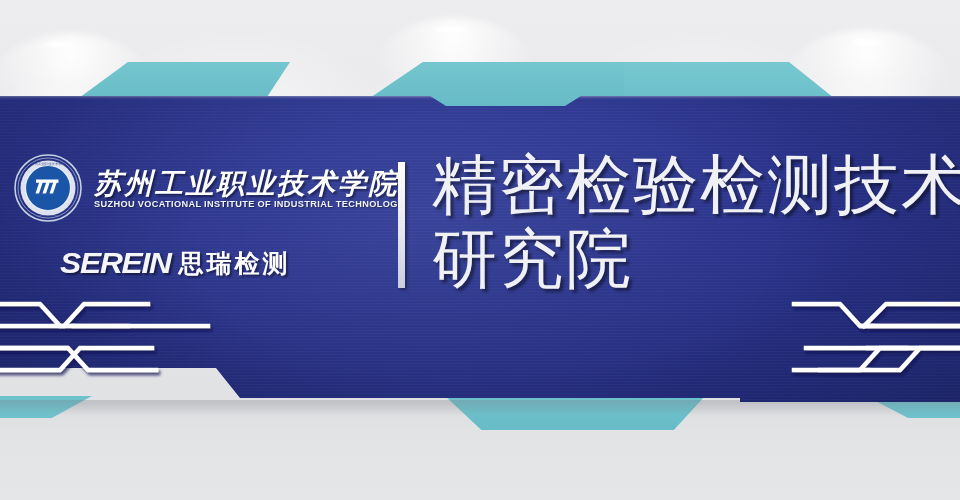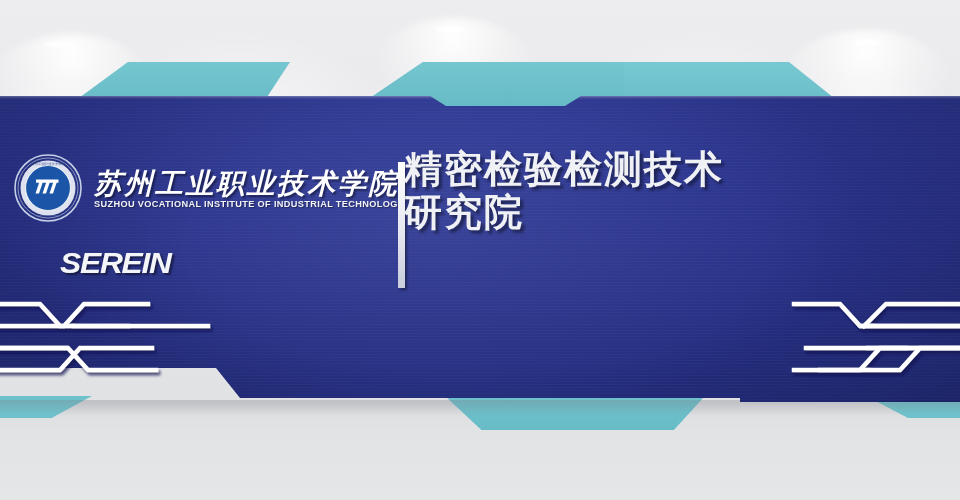--- a/index.html
+++ b/index.html
@@ -156,23 +156,23 @@
     text-shadow:2px 2px 2px rgba(0,0,0,.42);
   }
 
   .divider{
     position:absolute;left:398px;top:66px;width:7px;height:126px;
     background:linear-gradient(180deg,#ffffff 0%,#e6e8f0 55%,#c9cddc 100%);
     box-shadow:2px 2px 3px rgba(0,0,0,.40);
   }
 
   .maintitle{
-    position:absolute;left:404px;top:52px;width:520px;
+    position:absolute;left:432px;top:52px;width:520px;
     font-family:"Liberation Sans","DejaVu Sans",sans-serif;
-    font-weight:700;font-size:38px;line-height:1.14;
+    font-weight:400;font-size:65px;line-height:1.14;
     color:#f0f1f4;letter-spacing:2px;
     text-shadow:3px 3px 3px rgba(0,0,0,.45);
   }
   .maintitle .ln{display:block;white-space:nowrap;}
 </style>
 </head>
 <body>
 
 <div id="stage">
 
@@ -255,20 +255,21 @@
         </div>
 
         <div class="brandtext">
           <div class="cn-school">苏州工业职业技术学院</div>
           <div class="en-school">SUZHOU VOCATIONAL INSTITUTE OF INDUSTRIAL TECHNOLOGY</div>
         </div>
       </div>
 
       <div class="serein-row">
         <div class="serein-mark">SEREIN</div>
+        <div class="serein-cn">思瑞检测</div>
       </div>
     </div>
 
     <div class="divider"></div>
 
     <div class="maintitle">
       <span class="ln">精密检验检测技术</span>
       <span class="ln">研究院</span>
     </div>
 

